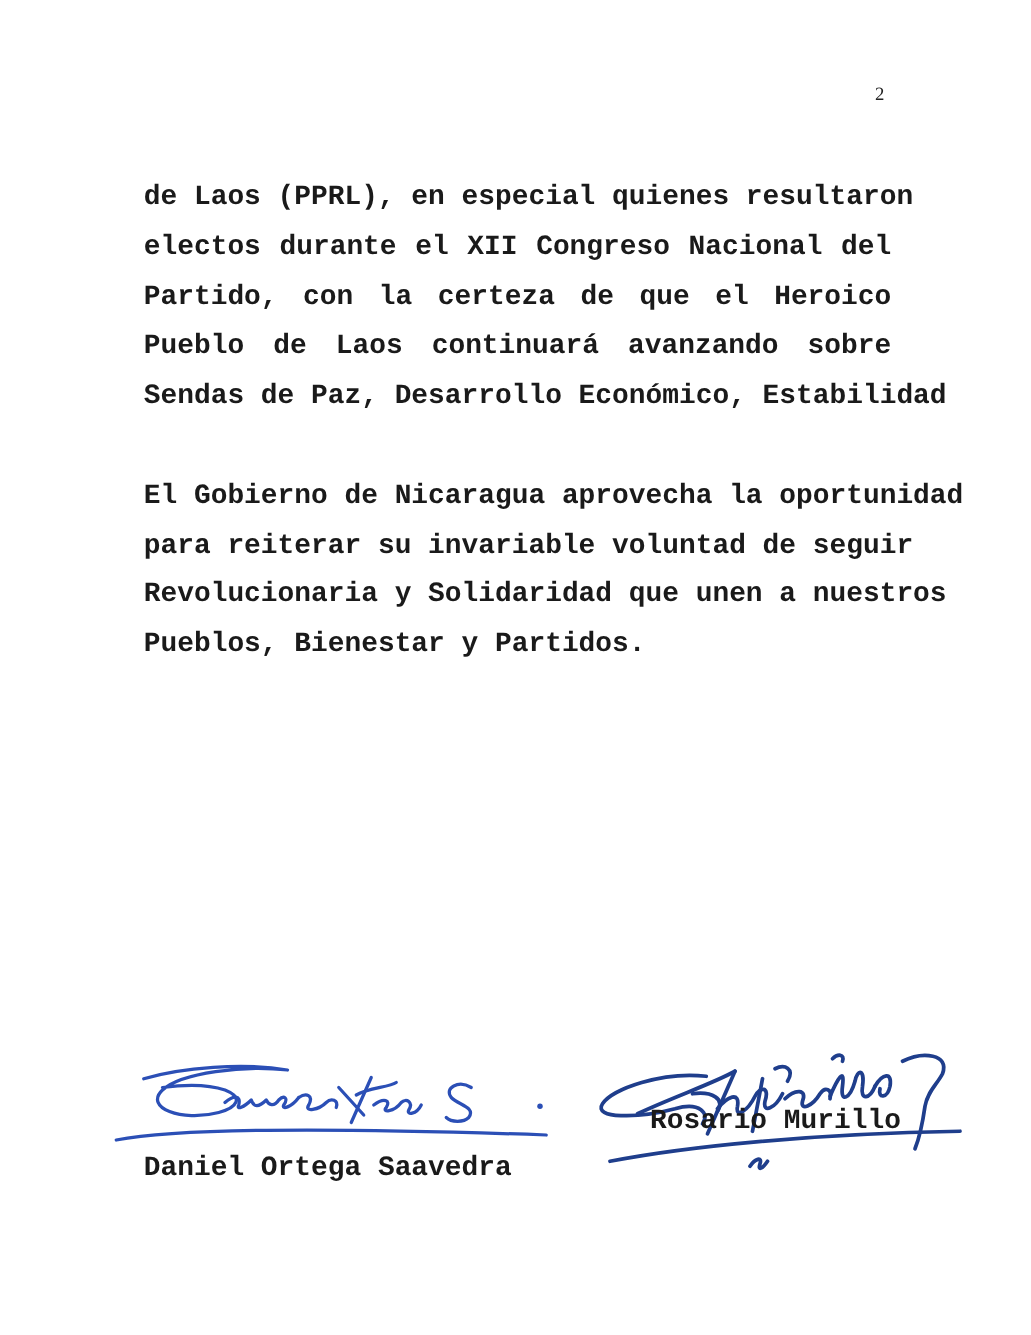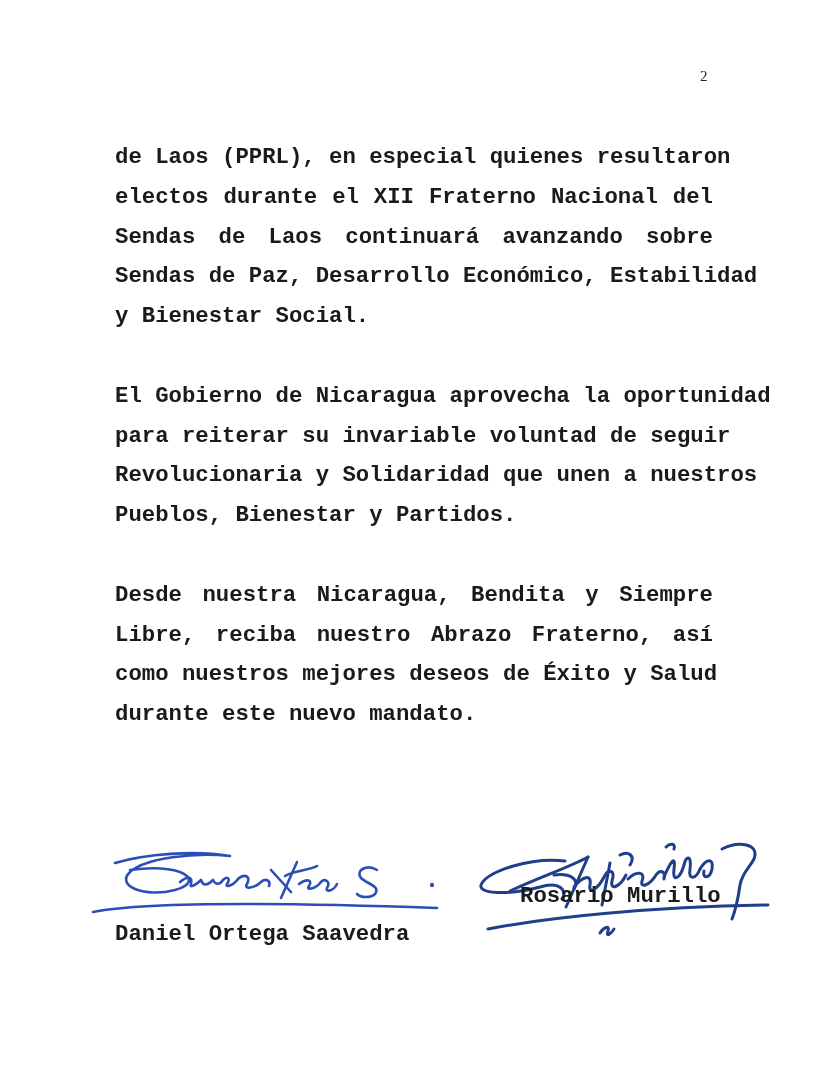--- a/index.html
+++ b/index.html
@@ -78,39 +78,33 @@
 <body>
 
 <div class="page">
 
   <div class="page-number">2</div>
 
   <div class="body-text">
 
     <p class="para">
       <span class="line">de  Laos (PPRL), en especial quienes resultaron</span>
-      <span class="line">electos durante el XII Fraterno Nacional del</span>
-      <span class="line">Sendas de Laos continuará avanzando sobre</span>
+      <span class="line">electos durante el XII Congreso Nacional del</span>
+      <span class="line">Partido, con la certeza de que el Heroico</span>
+      <span class="line">Pueblo de Laos continuará avanzando sobre</span>
       <span class="line">Sendas de Paz, Desarrollo Económico, Estabilidad</span>
-      <span class="line last">y Bienestar Social.</span>
     </p>
 
     <p class="para">
       <span class="line">El Gobierno de Nicaragua aprovecha la oportunidad</span>
       <span class="line">para reiterar su invariable voluntad de seguir</span>
       <span class="line">Revolucionaria y Solidaridad que unen a nuestros</span>
       <span class="line last">Pueblos, Bienestar y Partidos.</span>
     </p>
 
-    <p class="para">
-      <span class="line">Desde nuestra Nicaragua, Bendita y Siempre</span>
-      <span class="line">Libre, reciba nuestro Abrazo Fraterno, así</span>
-      <span class="line">como nuestros mejores deseos de Éxito y Salud</span>
-      <span class="line last">durante este nuevo mandato.</span>
-    </p>
   </div>
 
   <div class="signatures">
 
     <svg class="sig-svg" style="left:85px; top:840px;" width="370" height="80" viewBox="0 0 370 80">
       <g fill="none" stroke="#2b4fb6" stroke-width="2.6" stroke-linecap="round" stroke-linejoin="round">
 
         <path d="M30 23 C 60 14, 110 10, 145 16 C 110 12, 60 18, 45 32 C 30 46, 60 58, 90 50 C 105 46, 110 38, 95 32 C 80 27, 60 28, 45 30"></path>
 
         <path d="M95 42 C 102 36, 108 36, 106 44 C 104 48, 110 46, 116 40 C 118 46, 122 46, 128 40 C 130 44, 134 46, 138 40 C 142 36, 146 38, 142 44 C 140 48, 148 46, 154 38"></path>

